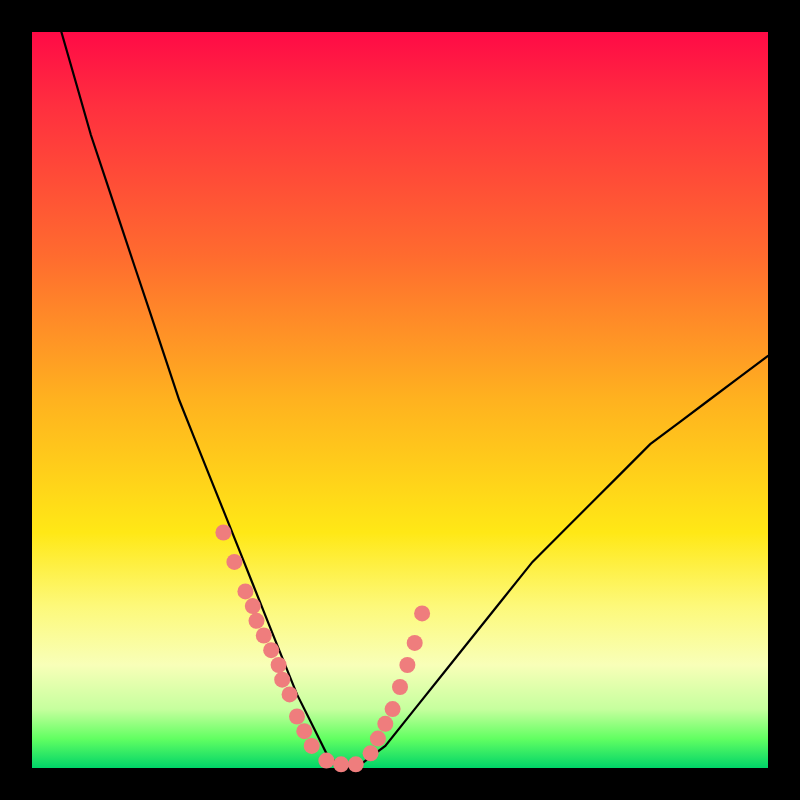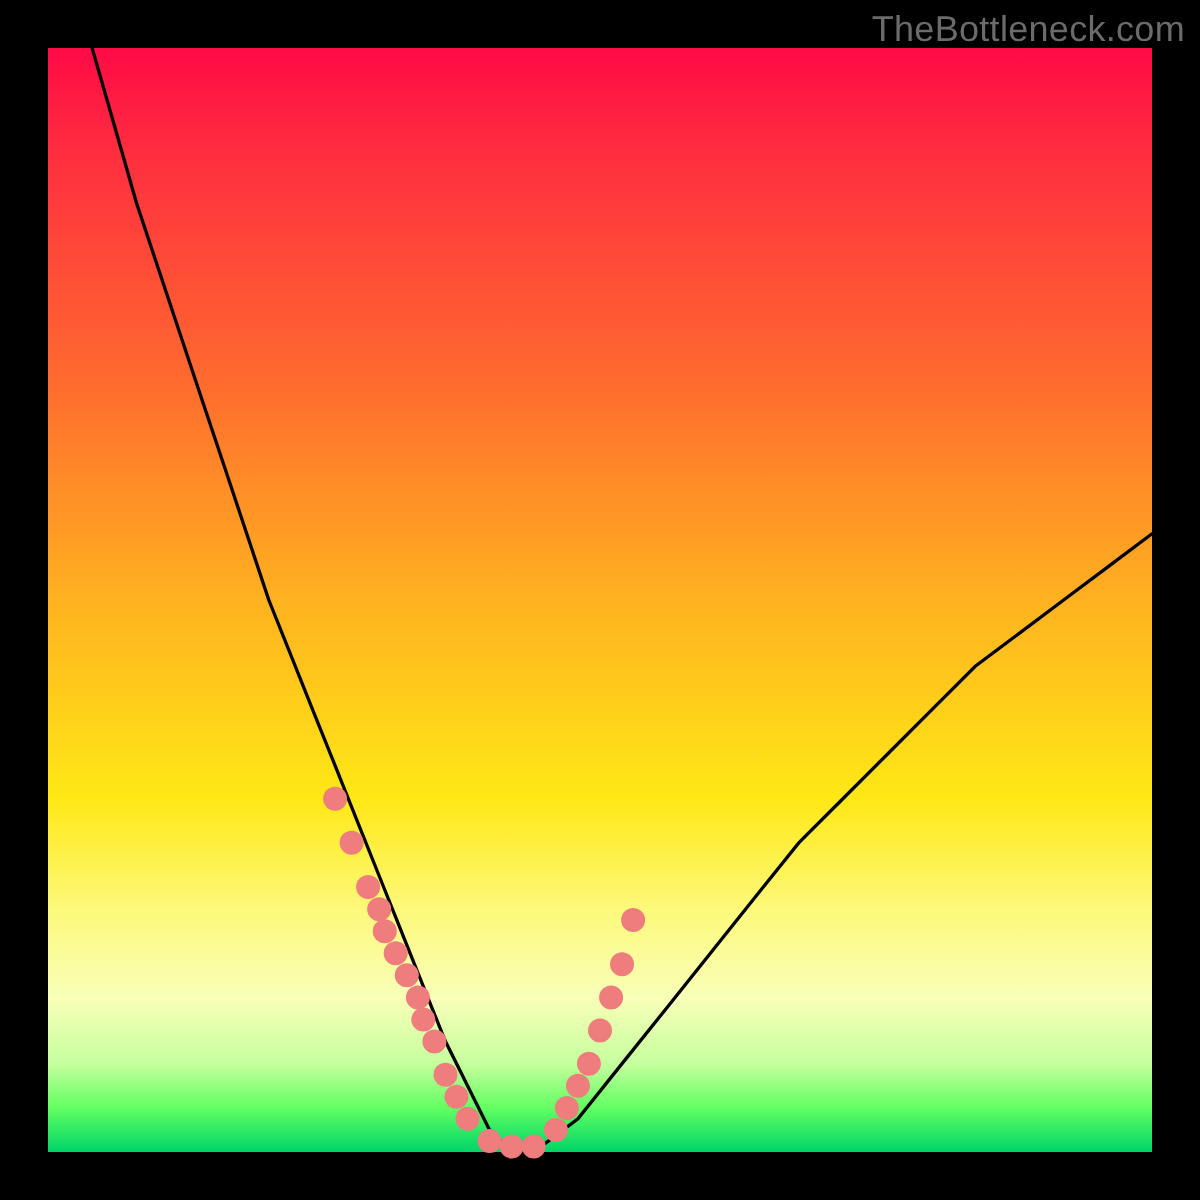--- a/index.html
+++ b/index.html
@@ -87,14 +87,13 @@
           <circle cx="345.9" cy="706.6" r="8" fill="#ef7d7d"></circle>
           <circle cx="353.3" cy="691.8" r="8" fill="#ef7d7d"></circle>
           <circle cx="360.6" cy="677.1" r="8" fill="#ef7d7d"></circle>
           <circle cx="368.0" cy="655.0" r="8" fill="#ef7d7d"></circle>
           <circle cx="375.4" cy="633.0" r="8" fill="#ef7d7d"></circle>
           <circle cx="382.7" cy="610.9" r="8" fill="#ef7d7d"></circle>
           <circle cx="390.1" cy="581.4" r="8" fill="#ef7d7d"></circle>
         </g>
     </svg>
   </div>
-  <div class="watermark">TheBottleneck.com</div>
 </div>
 
 </body></html>

